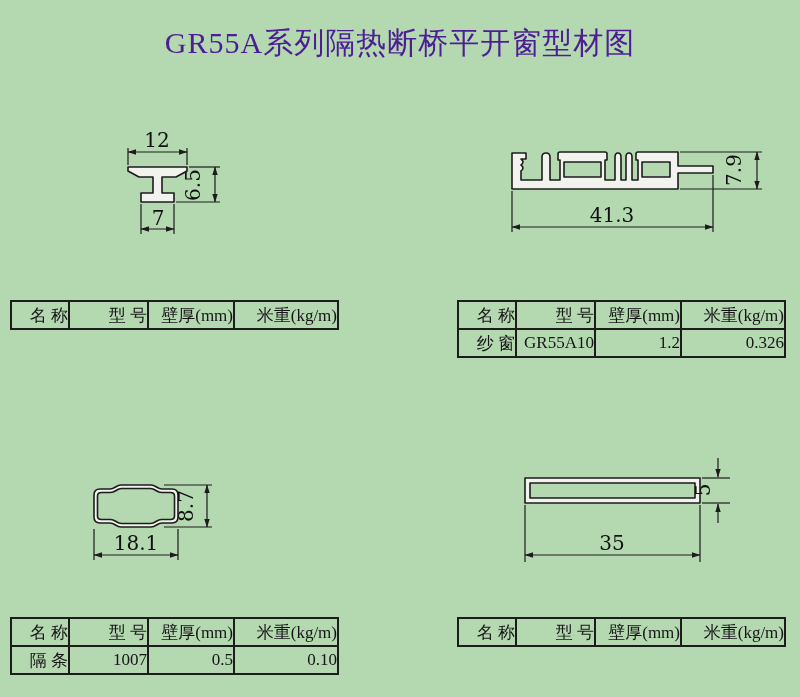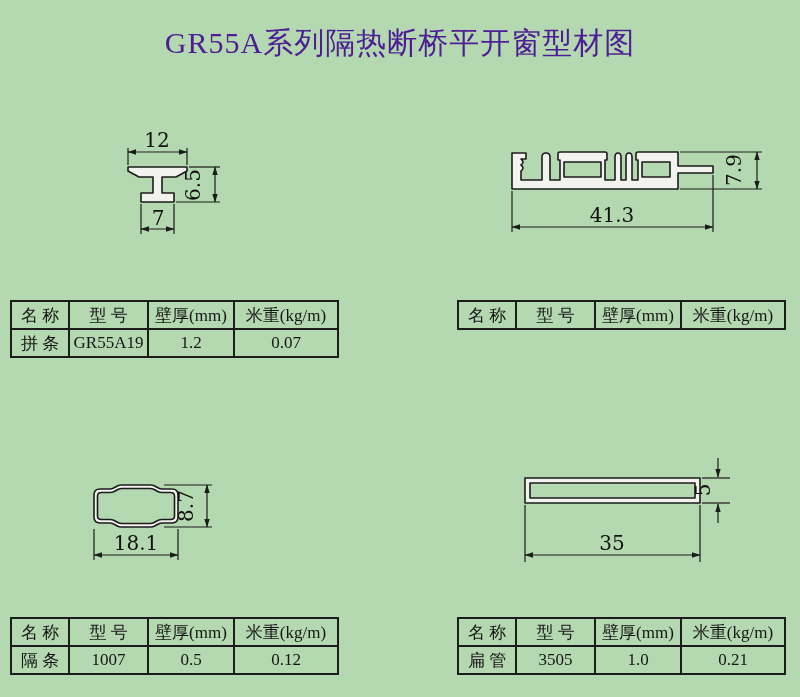--- a/index.html
+++ b/index.html
@@ -14,21 +14,21 @@
     left:0; top:3px; width:800px; text-align:center;
     font-size:30px; letter-spacing:1px; white-space:nowrap; color:#4c1d95;margin-top:20px;
   }
   
   table.spec{
     border-collapse:collapse; table-layout:fixed;
     font-family:"Liberation Serif","DejaVu Serif",serif;
     font-size:17px; color:#151515;
   }
   table.spec th, table.spec td{
-    border:2px solid #1c1c1c; text-align:center; vertical-align:middle;
+    border:2px solid #1c1c1c; text-align:right; vertical-align:middle;
     height:26px; padding:0; font-weight:normal; overflow:hidden; white-space:nowrap;
   }
   
   .prof{fill:#f2f3ee; stroke:#1c1c1c; stroke-width:1.6; stroke-linejoin:round; fill-rule:evenodd;}
   .dim{stroke:#1c1c1c; stroke-width:1.2; fill:none;}
   .dt{font-family:"DejaVu Serif",serif; font-size:20px; fill:#111; text-anchor:middle;}
 </style>
 </head>
 <body>
 
@@ -147,42 +147,42 @@
         <col style="width:86px">
         <col style="width:104px">
       </colgroup>
     <tbody>
         <tr>
       <th>名 称</th>
       <th>型 号</th>
       <th>壁厚(mm)</th>
       <th>米重(kg/m)</th>
     </tr>
+  </tbody>
+    </table>
+
+  <table class="spec abs" style="left:457px;top:300px">
+    <colgroup>
+        <col style="width:58px">
+        <col style="width:79px">
+        <col style="width:86px">
+        <col style="width:104px">
+      </colgroup>
+    <tbody>
+        <tr>
+      <th>名 称</th>
+      <th>型 号</th>
+      <th>壁厚(mm)</th>
+      <th>米重(kg/m)</th>
+    </tr>
     <tr>
-      <td>拼 条</td>
-      <td>GR55A19</td>
+      <td>纱 窗</td>
+      <td>GR55A10</td>
       <td>1.2</td>
-      <td>0.07</td>
-    </tr>
-  </tbody>
-    </table>
-
-  <table class="spec abs" style="left:457px;top:300px">
-    <colgroup>
-        <col style="width:58px">
-        <col style="width:79px">
-        <col style="width:86px">
-        <col style="width:104px">
-      </colgroup>
-    <tbody>
-        <tr>
-      <th>名 称</th>
-      <th>型 号</th>
-      <th>壁厚(mm)</th>
-      <th>米重(kg/m)</th>
+      <td>0.326</td>
     </tr>
   </tbody>
     </table>
 
   <table class="spec abs" style="left:10px;top:617px">
     <colgroup>
         <col style="width:58px">
         <col style="width:79px">
         <col style="width:86px">
         <col style="width:104px">
@@ -191,41 +191,35 @@
         <tr>
       <th>名 称</th>
       <th>型 号</th>
       <th>壁厚(mm)</th>
       <th>米重(kg/m)</th>
     </tr>
     <tr>
       <td>隔 条</td>
       <td>1007</td>
       <td>0.5</td>
-      <td>0.12</td>
+      <td>0.10</td>
     </tr>
   </tbody>
     </table>
 
   <table class="spec abs" style="left:457px;top:617px">
     <colgroup>
         <col style="width:58px">
         <col style="width:79px">
         <col style="width:86px">
         <col style="width:104px">
       </colgroup>
     <tbody>
         <tr>
       <th>名 称</th>
       <th>型 号</th>
       <th>壁厚(mm)</th>
       <th>米重(kg/m)</th>
     </tr>
-    <tr>
-      <td>扁 管</td>
-      <td>3505</td>
-      <td>1.0</td>
-      <td>0.21</td>
-    </tr>
   </tbody>
     </table>
 
 </div>
 
 </body></html>

